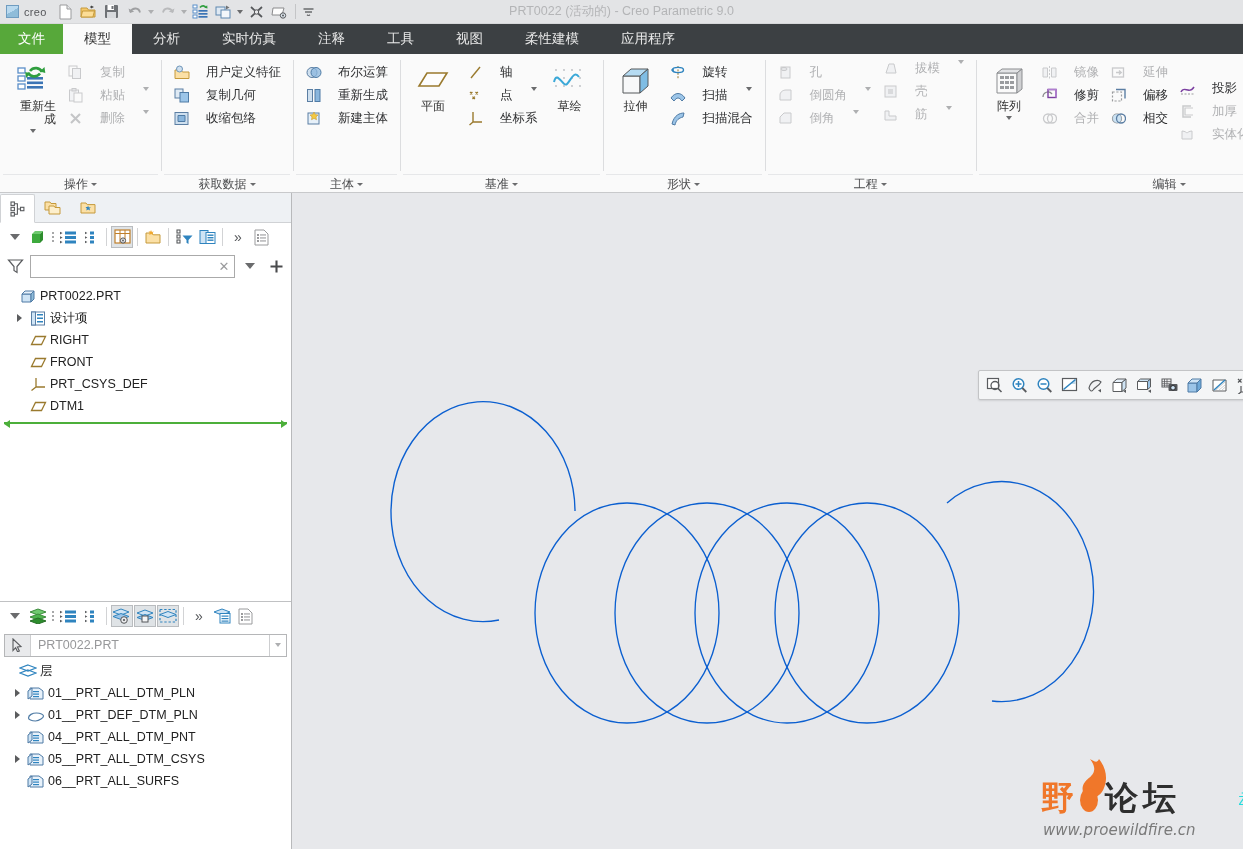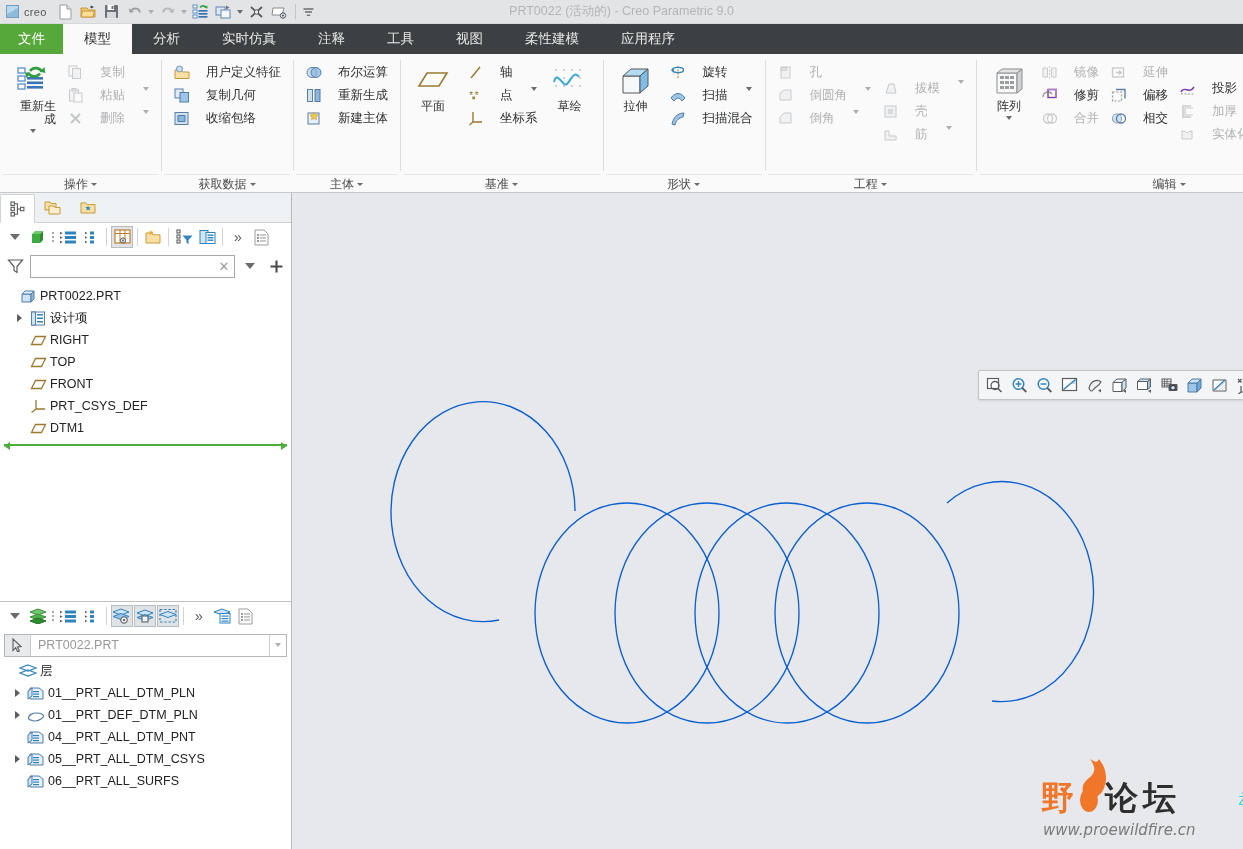--- a/index.html
+++ b/index.html
@@ -560,21 +560,21 @@
               <svg width="15" height="15" viewBox="0 0 15 15">
                   <path d="M2 12V6l4-4h7v10z" fill="#f0f1f3" stroke="#c9cacc"></path>
                 </svg>
             </div>
             <span class="lbl">倒角</span>
             <div class="smcaret">
                 <div class="tri-d dim"></div>
               </div>
           </div>
         </div>
-        <div class="col" style="margin-top:20px">
+        <div class="col" style="margin-top:0">
           <div class="smbtn dis">
             <div class="ico">
               <svg width="15" height="15" viewBox="0 0 15 15">
                   <path d="M3 12L6 3h5l2 9z" fill="#f0f1f3" stroke="#c9cacc"></path>
                 </svg>
             </div>
             <span class="lbl">拔模</span>
             <div class="smcaret">
                 <div class="tri-d dim"></div>
               </div>
@@ -973,29 +973,20 @@
           </div>
           <span class="tlbl">RIGHT</span>
         </div>
         <div class="trow">
           <div class="tarrow" style="margin-left:10px"></div>
           <div class="tico">
             <svg width="17" height="13" viewBox="0 0 17 13">
                 <path d="M1.5 10.5L5.5 2.5h10l-4 8z" fill="none" stroke="#9a7a2e" stroke-width="1.3"></path>
               </svg>
           </div>
-          <span class="tlbl">TOP</span>
-        </div>
-        <div class="trow">
-          <div class="tarrow" style="margin-left:10px"></div>
-          <div class="tico">
-            <svg width="17" height="13" viewBox="0 0 17 13">
-                <path d="M1.5 10.5L5.5 2.5h10l-4 8z" fill="none" stroke="#9a7a2e" stroke-width="1.3"></path>
-              </svg>
-          </div>
           <span class="tlbl">FRONT</span>
         </div>
         <div class="trow">
           <div class="tarrow" style="margin-left:10px"></div>
           <div class="tico">
             <svg width="17" height="14" viewBox="0 0 17 14">
                 <path d="M6 1v9h9M6 10L1.5 13.5" stroke="#9a7a2e" stroke-width="1.3" fill="none"></path>
               </svg>
           </div>
           <span class="tlbl">PRT_CSYS_DEF</span>

